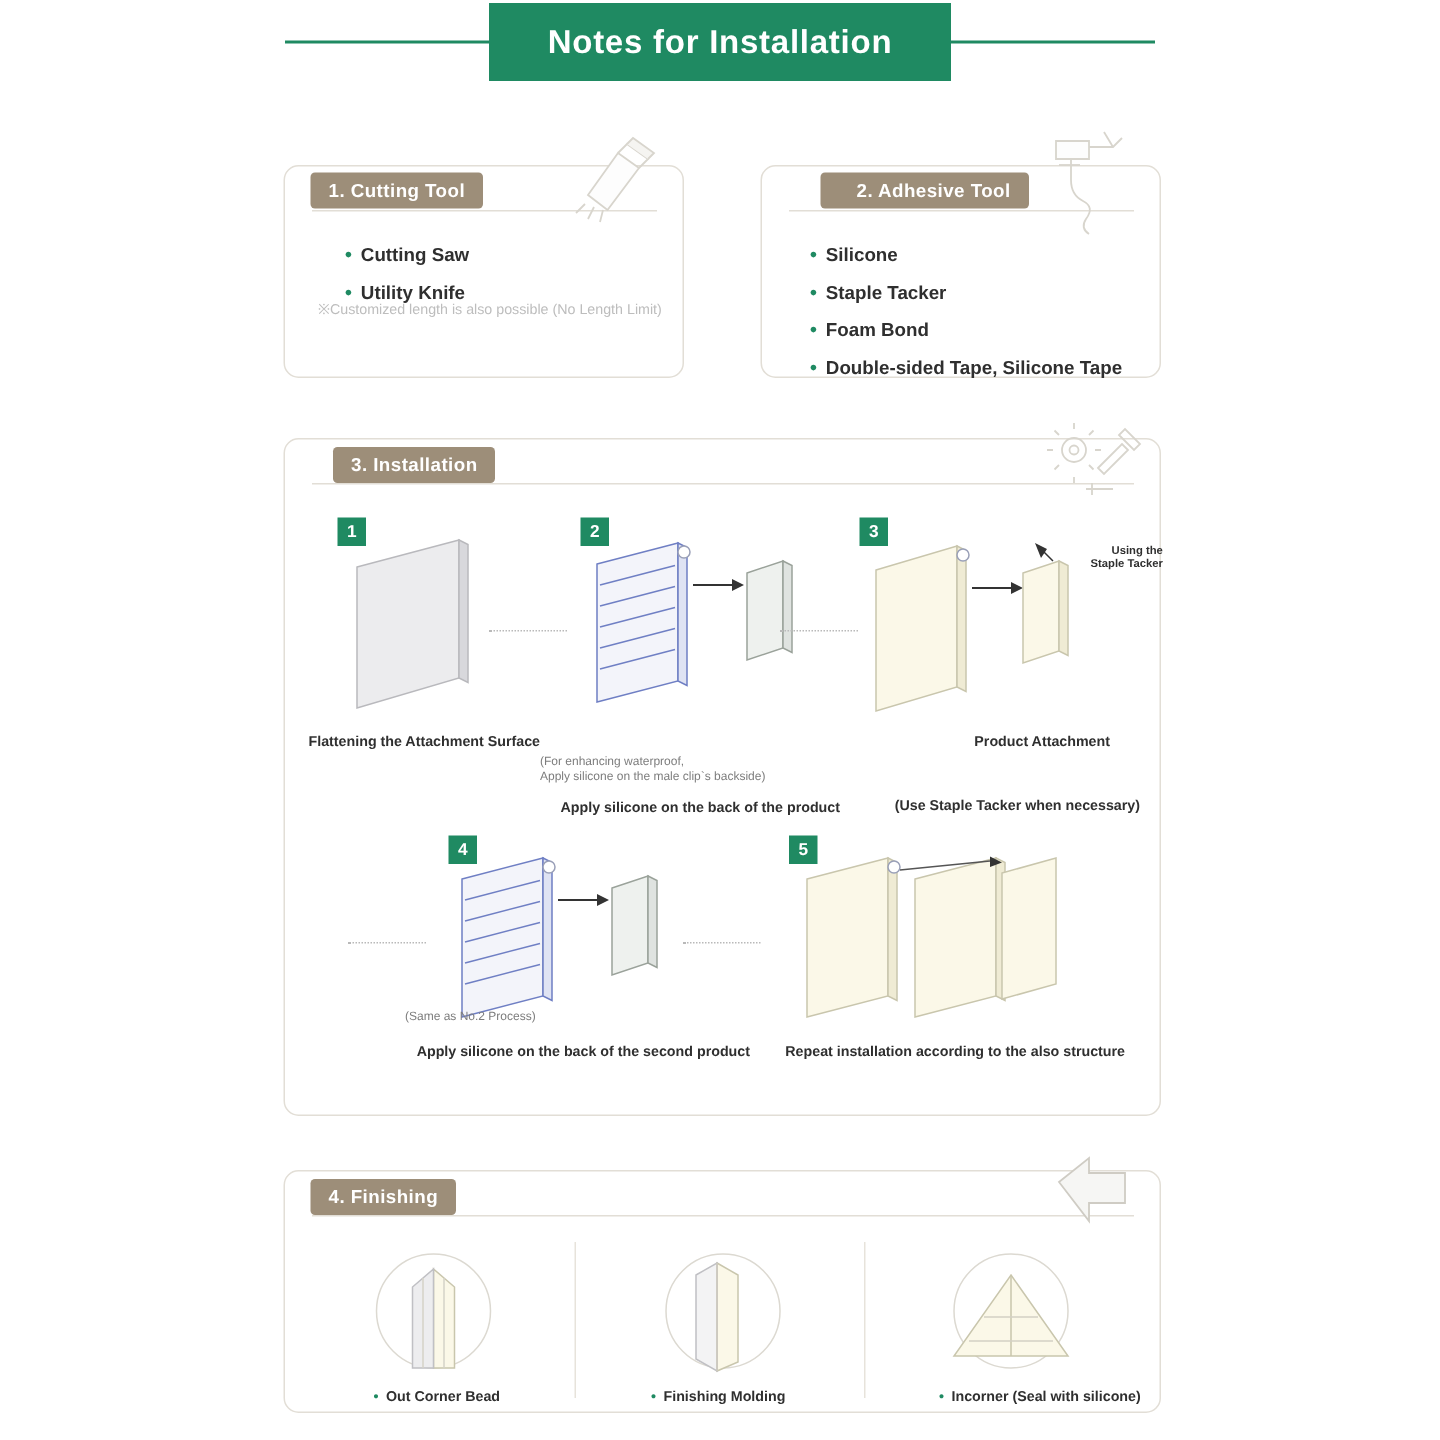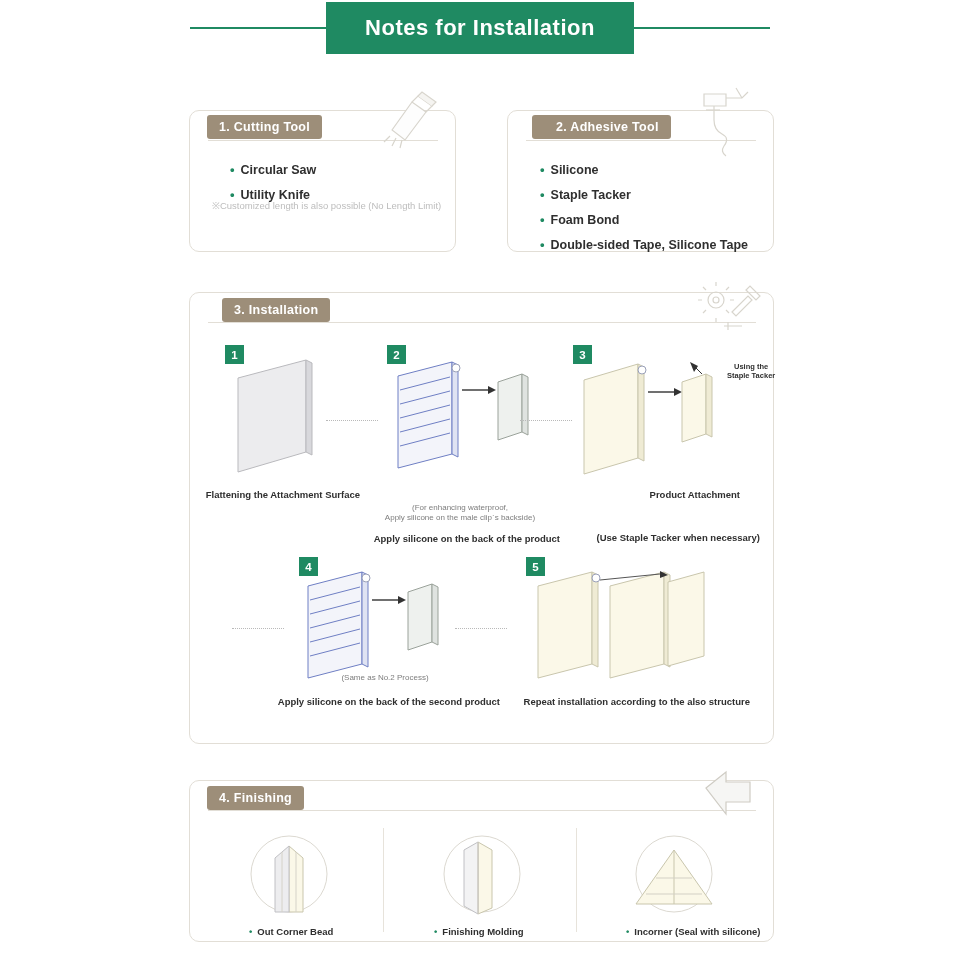--- a/index.html
+++ b/index.html
@@ -49,25 +49,25 @@
   
   .stepnum{
     position:absolute;width:19px;height:19px;background:#1f8a62;color:#fff;
     font-size:11.5px;font-weight:bold;display:flex;align-items:center;justify-content:center;
   }
   .caption{
     position:absolute;font-size:9.5px;font-weight:bold;color:#2f2f2f;
     text-align:right;white-space:nowrap;
   }
   .subcaption{
-    position:absolute;font-size:8px;color:#7d7d7d;text-align:center;white-space:nowrap;
+    position:absolute;font-size:8px;color:#7d7d7d;text-align:left;white-space:nowrap;
   }
   .tinylabel{
     position:absolute;font-size:7.5px;font-weight:bold;color:#2f2f2f;
-    text-align:center;line-height:1.25;white-space:nowrap;
+    text-align:right;line-height:1.25;white-space:nowrap;
   }
   .dots{
     position:absolute;height:1px;border-top:1px dotted #b9b9b9;
   }
   .fin-cap{
     position:absolute;font-size:9.5px;font-weight:bold;color:#2f2f2f;white-space:nowrap;
   }
   .fin-cap:before{content:"•";color:#1f8a62;margin-right:5px;}
   .vsep{position:absolute;width:1px;background:#e7e3db;}
   svg{display:block;overflow:visible;}
@@ -93,29 +93,29 @@
   <svg width="70" height="60" viewBox="0 0 70 60">
     <g fill="none" stroke="#d8d5cd" stroke-width="1.2">
       <path d="M14 40 L34 12 L48 22 L27 50 Z" fill="#fdfdfd"></path>
       <path d="M34 12 L40 6 L54 16 L48 22"></path>
       <path d="M40 6 L44 2 L58 12 L54 16" fill="#f5f4f1"></path>
       <path d="M12 46 L6 52 M18 48 L14 56 M24 50 L22 58"></path>
     </g>
   </svg>
 </div>
 <div class="blist" style="left:230px;top:162px;">
-  <div>Circular Saw</div>
+  <div>Cutting Saw</div>
   <div>Utility Knife</div>
 </div>
 <div class="note" style="left:212px;top:199px;">※Customized length is also possible (No Length Limit)</div>
 
 <div class="panel" style="left:507px;top:110px;width:265px;height:140px;">
   <div class="tab-rule" style="left:18px;top:29px;width:230px;"></div>
 </div>
-<div class="panel-tab" style="left:532px;top:115px;padding-left:24px;">
+<div class="panel-tab" style="left:547px;top:115px;padding-left:24px;">
   <span>2. Adhesive Tool</span>
 </div>
 <div class="abs" style="left:696px;top:86px;">
   <svg width="70" height="70" viewBox="0 0 70 70">
     <g fill="none" stroke="#d8d5cd" stroke-width="1.2">
       <path d="M8 8 L30 8 L30 20 L8 20 Z" fill="#fdfdfd"></path>
       <path d="M30 12 L46 12 L52 6"></path>
       <path d="M18 20 L18 34 Q18 44 26 48 Q34 52 28 60 Q24 66 30 70"></path>
       <path d="M10 24 L24 24"></path>
       <path d="M40 2 L46 12"></path>

